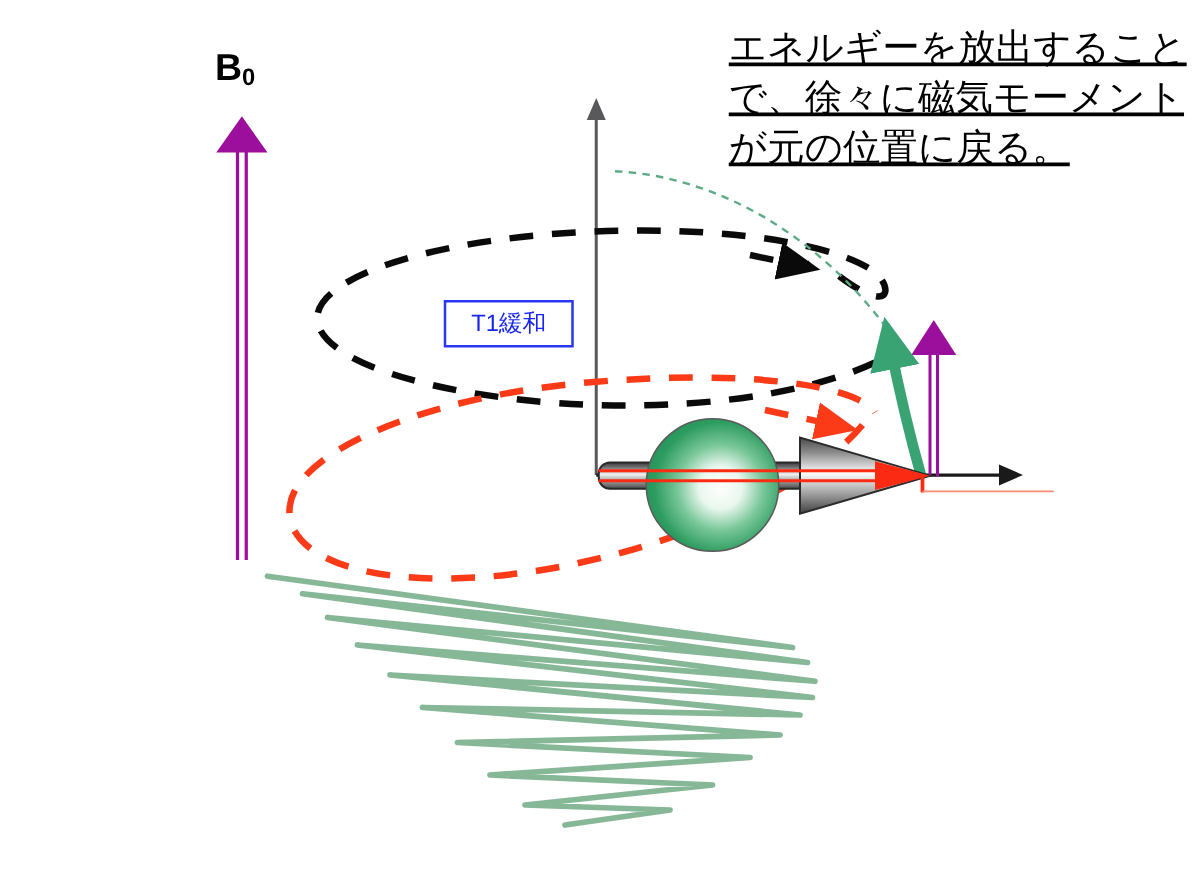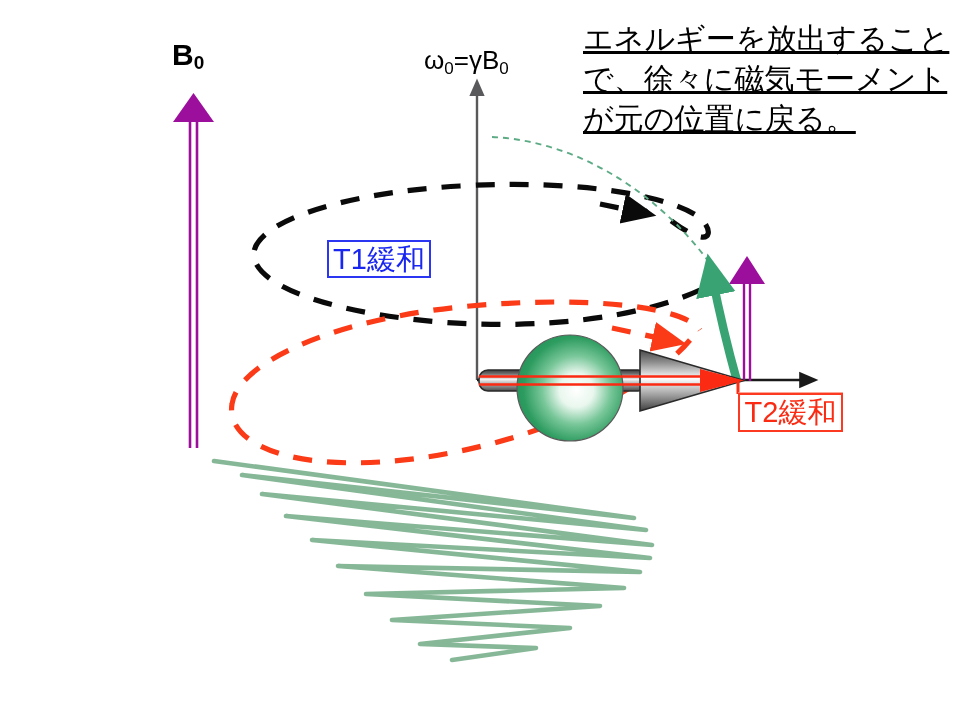--- a/index.html
+++ b/index.html
@@ -83,22 +83,23 @@
     color: #1a1a1a;
     letter-spacing: 0.5px;
   }
   .tagbox {
     position: absolute;
     background: #ffffff;
     box-sizing: border-box;
     display: flex;
     align-items: center;
     justify-content: center;
-    font-size: 29px;
+    font-size: 19px;
     line-height: 1;
+    margin-left: 28px;
   }
   #tag-t1 {
     left: 327px;
     top: 240px;
     width: 104px;
     height: 38px;
     border: 2px solid #2b36f2;
     color: #1826f0;
   }
   #tag-t2 {
@@ -227,25 +228,23 @@
              L 600,606
              L 392,620
              L 570,628
              L 420,644
              L 536,648
              L 452,660" fill="none" stroke="#7fb391" stroke-width="4.6" stroke-linecap="round" stroke-linejoin="round" opacity="0.95"></path>
   </svg>
 
   <div class="txt" id="label-b0"><span>B</span><sub>0</sub></div>
 
-  <div class="txt" id="label-omega"><span>ω</span><sub>0</sub><span>=γB</span><sub>0</sub></div>
 
   <div class="txt" id="note-energy">エネルギーを放出すること
 で、徐々に磁気モーメント
 が元の位置に戻る。</div>
 
 
   <div class="tagbox" id="tag-t1">T1緩和</div>
 
-  <div class="tagbox" id="tag-t2">T2緩和</div>
 
 
 </div>
 
 </body></html>

